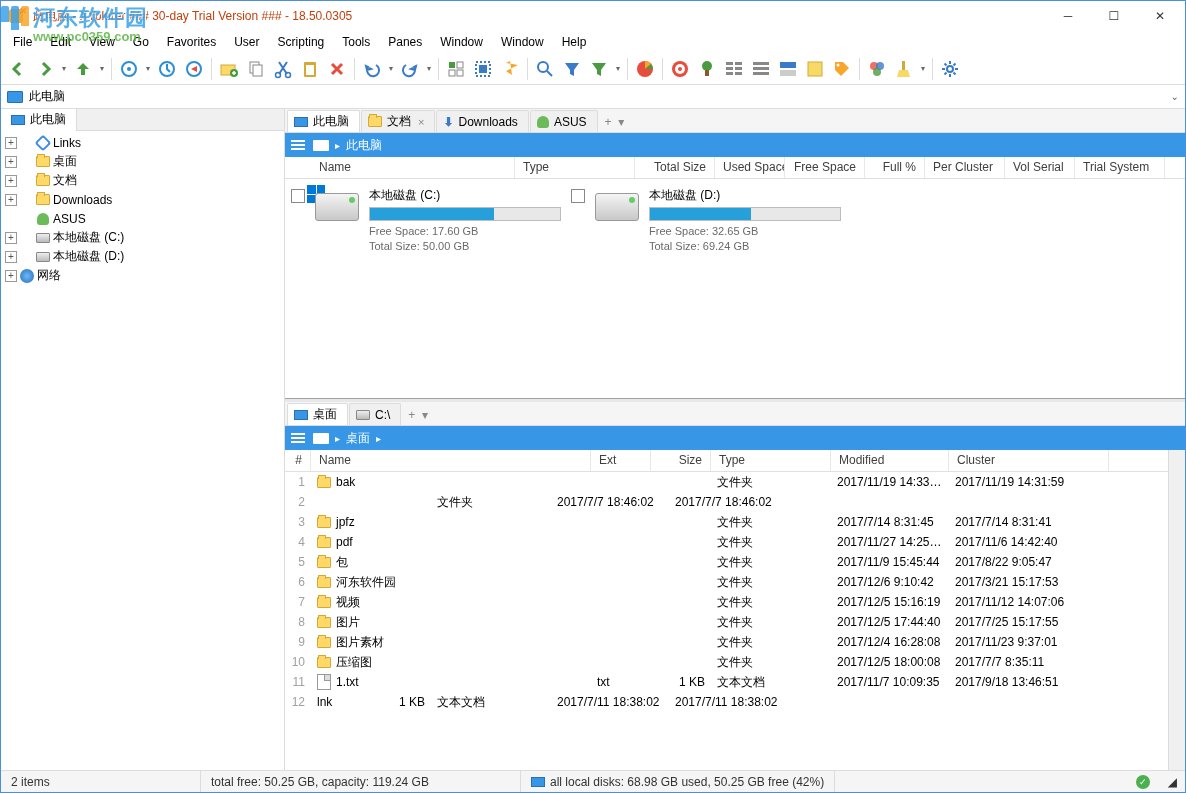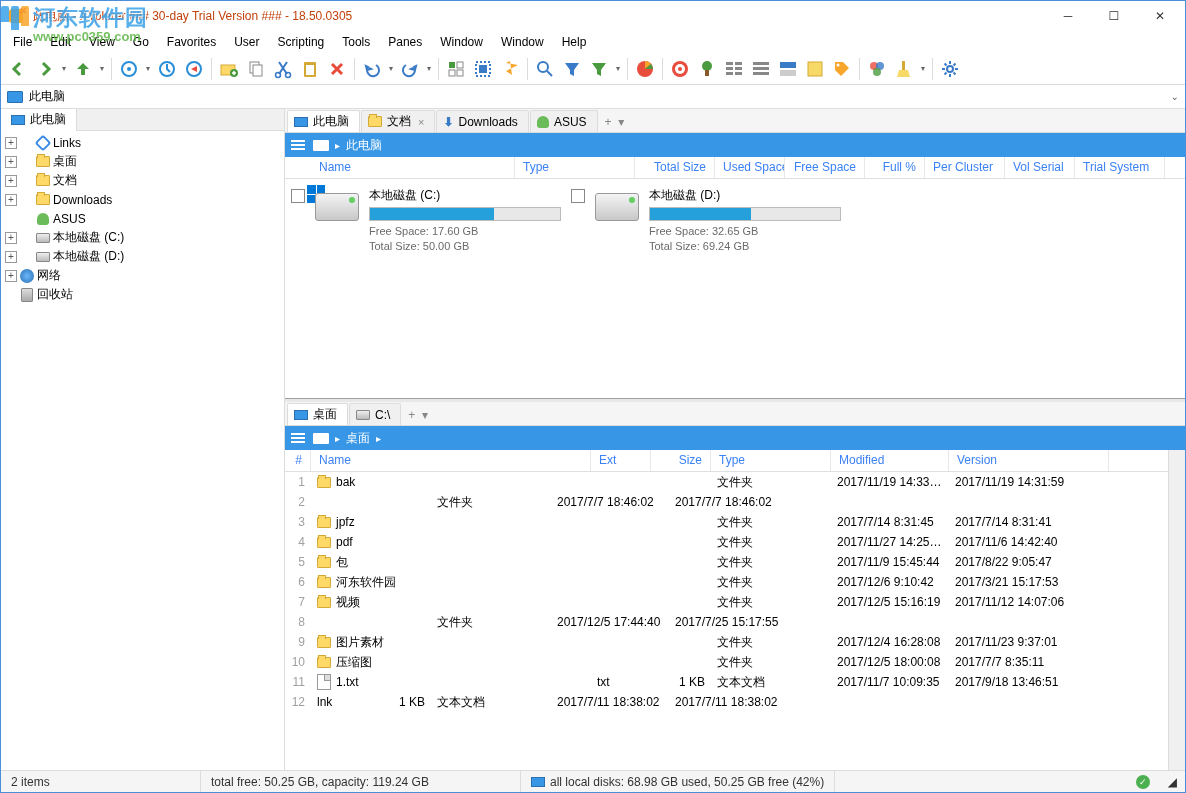--- a/index.html
+++ b/index.html
@@ -57,21 +57,21 @@
 .ptab{padding:3px 10px 3px 6px;background:#fff;border:1px solid #dcdcdc;border-bottom:none;margin-right:1px;display:flex;align-items:center;gap:5px;border-radius:2px 2px 0 0;height:22px}
 .ptab.inact{background:#f0f0f0}
 .ptab .x{color:#888;font-size:11px;margin-left:2px}
 .ptplus{padding:3px 6px;color:#888}
 .crumb{height:24px;background:#3796e6;color:#fff;display:flex;align-items:center;padding:0 4px;gap:6px}
 .crumb .ham{display:flex;flex-direction:column;gap:2px;padding:2px}
 .crumb .ham span{width:14px;height:2px;background:#fff}
 .crumb .mon2{width:16px;height:11px;background:#fff;border-radius:1px}
 .crumb .arr{font-size:10px}
 .colhdr{height:22px;display:flex;border-bottom:1px solid #e0e0e0;background:#fff}
-.colhdr .col{padding:3px 8px;border-right:1px solid #e8e8e8;color:#3b82f6;overflow:hidden;white-space:nowrap}
+.colhdr .col{padding:3px 8px;border-right:1px solid #e8e8e8;color:#404040;overflow:hidden;white-space:nowrap}
 .drives{flex:1;padding:8px 6px;display:flex;gap:10px;overflow:auto;background:#fff}
 .dcard{width:270px;display:flex;gap:8px}
 .dchk{width:14px;height:14px;border:1px solid #888;margin-top:2px}
 .dimg{width:48px;height:40px;display:flex;align-items:center;justify-content:center;position:relative}
 .dimg .hdd{width:44px;height:28px;background:linear-gradient(#f4f4f4,#c8c8c8);border:1px solid #999;border-radius:3px;position:relative}
 .dimg .hdd::after{content:"";position:absolute;right:3px;top:3px;width:6px;height:6px;background:#6c6;border-radius:50%}
 .dimg .win{position:absolute;top:-2px;left:-6px;width:18px;height:18px;display:grid;grid-template:1fr 1fr/1fr 1fr;gap:1px}
 .dimg .win span{background:#0078d7}
 .dinfo{flex:1}
 .dname{color:#000;margin-bottom:3px}
@@ -405,27 +405,20 @@
           </span>
           <span>本地磁盘 (D:)</span>
         </div>
         <div class="trow">
           <span class="texp ">+</span>
           <span class="ticon">
             <span class="net-s"></span>
           </span>
           <span>网络</span>
         </div>
-        <div class="trow">
-          <span class="texp blank"></span>
-          <span class="ticon">
-            <span class="bin-s"></span>
-          </span>
-          <span>回收站</span>
-        </div>
       </div>
   </div>
 
   <div class="rpanes">
     <div class="pane top">
       <div class="ptabs" id="ptabs1">
           <div class="ptab">
             <span class="mon-s"></span>
             <span>此电脑</span>
           </div>
@@ -528,21 +521,21 @@
       </div>
       <div style="display:flex;flex:1;overflow:hidden">
         <div style="flex:1;display:flex;flex-direction:column;overflow:hidden">
           <div class="colhdr" id="cols2">
               <div class="col" style="width: 26px; text-align: right;">#</div>
               <div class="col" style="width: 280px;">Name</div>
               <div class="col" style="width: 60px;">Ext</div>
               <div class="col" style="width: 60px; text-align: right;">Size</div>
               <div class="col" style="width: 120px;">Type</div>
               <div class="col" style="width: 118px;">Modified</div>
-              <div class="col" style="width: 160px;">Version</div>
+              <div class="col" style="width: 160px;">Cluster</div>
             </div>
           <div class="filelist" id="files">
               <div class="frow">
                 <div class="c num" style="width:26px">1</div>
     <div class="c nm" style="width:280px">
                   <span class="fold-s"></span>
                   <span>bak</span>
                 </div>
     <div class="c" style="width:60px"></div>
     <div class="c" style="width:60px;text-align:right"></div>
@@ -613,20 +606,24 @@
                   <span>视频</span>
                 </div>
     <div class="c" style="width:60px"></div>
     <div class="c" style="width:60px;text-align:right"></div>
     <div class="c" style="width:120px">文件夹</div>
     <div class="c" style="width:118px">2017/12/5 15:16:19</div>
     <div class="c" style="width:160px">2017/11/12 14:07:06</div>
               </div>
               <div class="frow">
                 <div class="c num" style="width:26px">8</div>
+    <div class="c nm" style="width:280px">
+                  <span class="fold-s"></span>
+                  <span>图片</span>
+                </div>
     <div class="c" style="width:60px"></div>
     <div class="c" style="width:60px;text-align:right"></div>
     <div class="c" style="width:120px">文件夹</div>
     <div class="c" style="width:118px">2017/12/5 17:44:40</div>
     <div class="c" style="width:160px">2017/7/25 15:17:55</div>
               </div>
               <div class="frow">
                 <div class="c num" style="width:26px">9</div>
     <div class="c nm" style="width:280px">
                   <span class="fold-s"></span>

